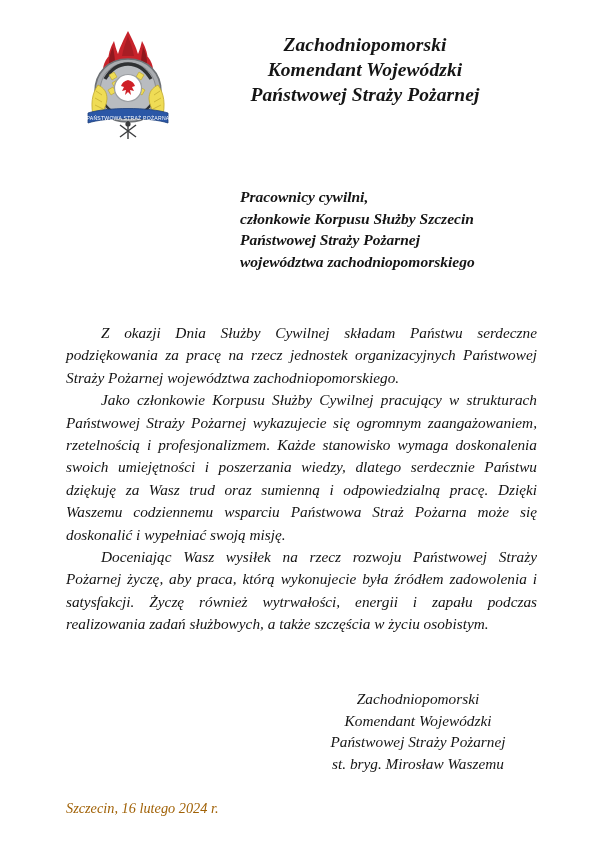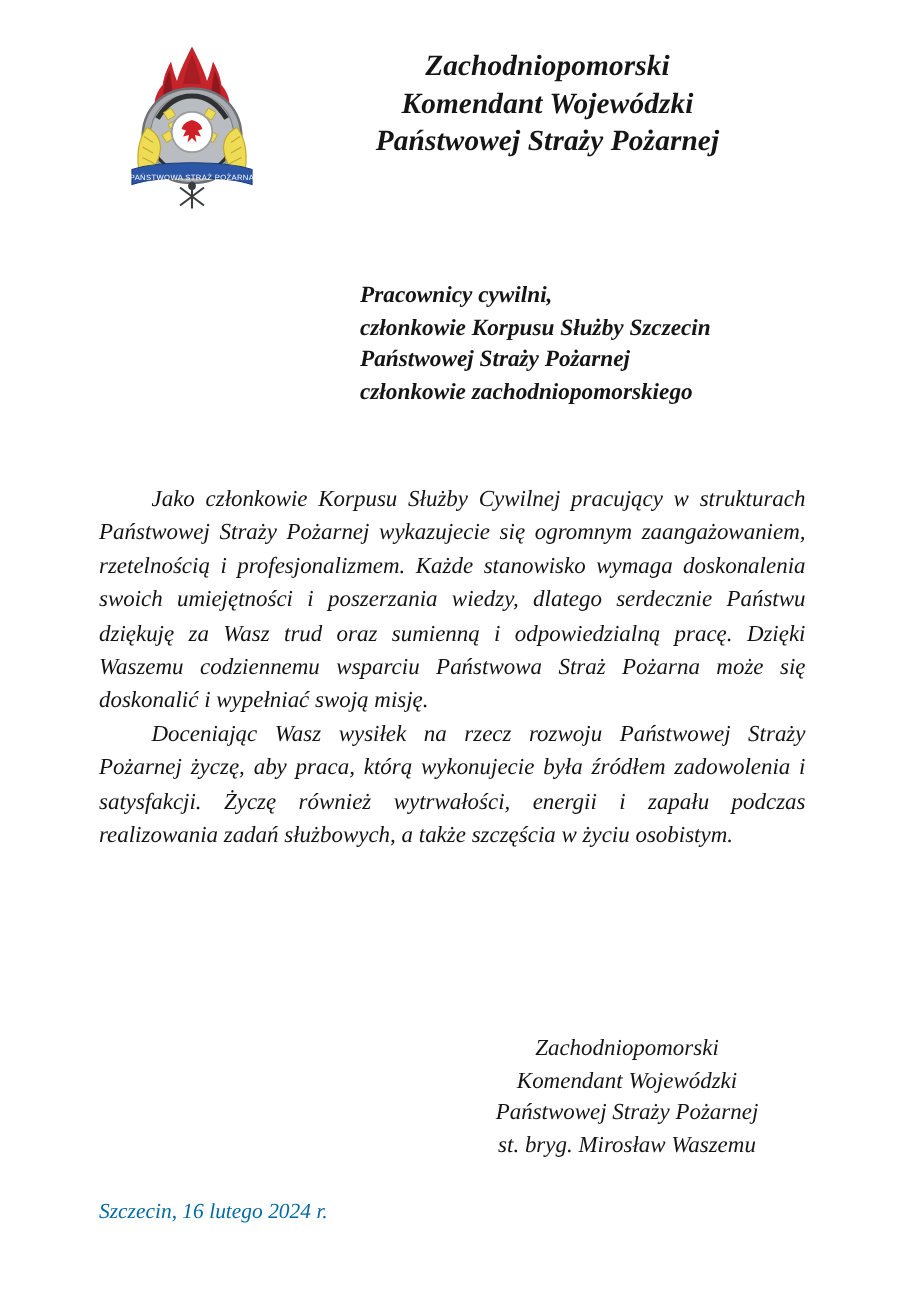--- a/index.html
+++ b/index.html
@@ -92,21 +92,21 @@
   }
   .signature div { white-space: nowrap; }
 
   
   .date-line {
     position: absolute;
     left: 66px;
     top: 800px;
     font-style: italic;
     font-size: 14.3px;
-    color: #0369a1;
+    color: #a16207;
   }
 </style>
 </head>
 <body>
 
 <div class="page">
 
   <div class="header">
 
     <div class="emblem">
@@ -171,24 +171,25 @@
       <div>Zachodniopomorski</div>
       <div>Komendant Wojewódzki</div>
       <div>Państwowej Straży Pożarnej</div>
     </div>
   </div>
 
   <div class="addressee">
     <div>Pracownicy cywilni,</div>
     <div>członkowie Korpusu Służby Szczecin</div>
     <div>Państwowej Straży Pożarnej</div>
-    <div>członkowie zachodniopomorskiego</div>
+    <div>województwa zachodniopomorskiego</div>
   </div>
 
   <div class="body-text">
+    <p>Z okazji Dnia Służby Cywilnej składam Państwu serdeczne podziękowania za pracę na rzecz jednostek organizacyjnych Państwowej Straży Pożarnej województwa zachodniopomorskiego.</p>
     <p>Jako członkowie Korpusu Służby Cywilnej pracujący w strukturach Państwowej Straży Pożarnej wykazujecie się ogromnym zaangażowaniem, rzetelnością i profesjonalizmem. Każde stanowisko wymaga doskonalenia swoich umiejętności i poszerzania wiedzy, dlatego serdecznie Państwu dziękuję za Wasz trud oraz sumienną i odpowiedzialną pracę. Dzięki Waszemu codziennemu wsparciu Państwowa Straż Pożarna może się doskonalić i wypełniać swoją misję.</p>
     <p>Doceniając Wasz wysiłek na rzecz rozwoju Państwowej Straży Pożarnej życzę, aby praca, którą wykonujecie była źródłem zadowolenia i satysfakcji. Życzę również wytrwałości, energii i zapału podczas realizowania zadań służbowych, a także szczęścia w życiu osobistym.</p>
   </div>
 
   <div class="signature">
     <div>Zachodniopomorski</div>
     <div>Komendant Wojewódzki</div>
     <div>Państwowej Straży Pożarnej</div>
     <div>st. bryg. Mirosław Waszemu</div>
   </div>

